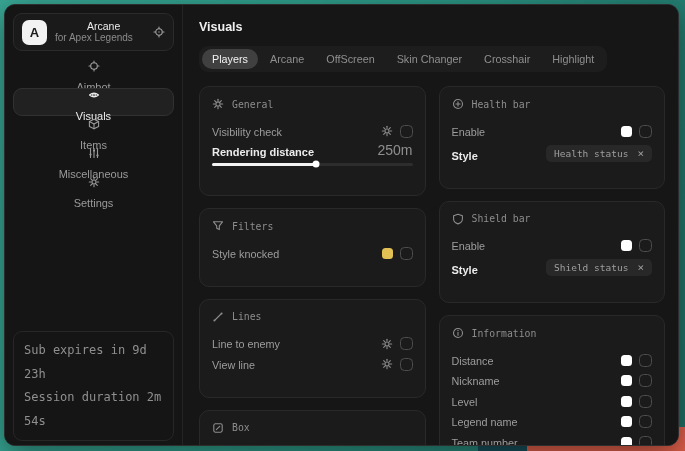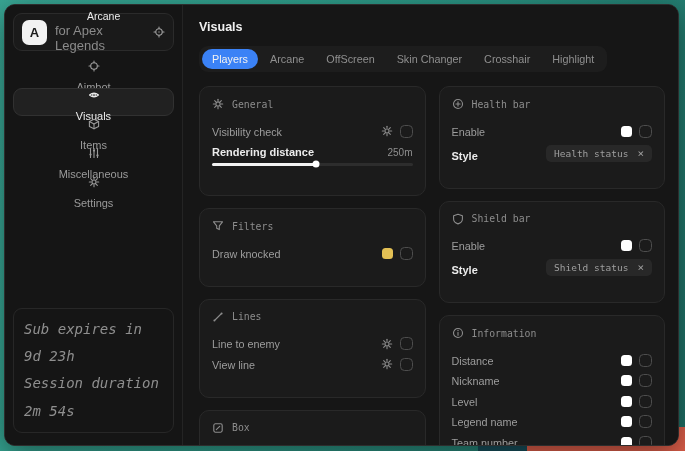--- a/index.html
+++ b/index.html
@@ -22,52 +22,52 @@
 
   
   .sidebar { width:178px; min-width:178px; background:#151515;
     border-right:1px solid #242424; display:flex; flex-direction:column; box-sizing:border-box; }
   .sb-header { margin:8px; height:38px; border:1px solid #2b2b2b; background:#1a1a1a;
     border-radius:9px; display:flex; align-items:center; gap:8px; padding:0 8px; box-sizing:border-box; }
   .logo { width:25px; height:25px; background:#f2f2f2; border-radius:7px; display:flex;
     align-items:center; justify-content:center; font-weight:bold; font-size:13px; color:#1a1a1a; }
   .sb-titles { flex:1; line-height:1.2; }
   .sb-name { font-size:10.5px; font-weight:normal; color:#ececec;margin-left:32px; }
-  .sb-sub { font-size:13px; color:#8b8b8b; }
+  .sb-sub { font-size:10px; color:#8b8b8b; }
   .sb-target { color:#9f9f9f; display:flex; cursor:pointer; }
   .sb-cat { font-size:9.5px; color:#6e6e6e; margin:8px 14px 5px; }
   .nav { padding:0 8px; display:flex; flex-direction:column; gap:1px; }
   .nav-item { display:flex; align-items:center; gap:9px; height:26px; padding:0 10px;
     border-radius:9px; color:#9a9a9a; font-size:11px; border:1px solid transparent; cursor:pointer;flex-direction:column; }
   .nav-item.active { background:#212121; border-color:#313131; color:#ededed; }
   .nav-icon { display:flex; }
-  .sb-footer { margin:auto 8px 12px; border:1px solid #272727; border-radius:9px;
-    padding:7px 10px; font-family:"DejaVu Sans Mono", monospace; font-size:14px;
-    color:#8f8f8f; line-height:1.95;font-style:italic; }
+  .sb-footer { margin:auto 8px 4px; border:1px solid #272727; border-radius:9px;
+    padding:7px 10px; font-family:"DejaVu Sans Mono", monospace; font-size:12px;
+    color:#8f8f8f; line-height:1.95; }
 
   
   .main { flex:1; padding:13px 13px 0 16px; box-sizing:border-box; display:flex;
     flex-direction:column; overflow:hidden; background:#161616; }
   .main-title { font-size:12.5px; font-weight:bold; color:#f0f0f0; margin:2px 0 12px; }
   .tabs { display:flex; align-self:flex-start; background:#1d1d1d; border-radius:9px;
     padding:3px; gap:2px; margin-bottom:14px; }
   .tab { font-size:10.8px; color:#8f8f8f; padding:4px 10px; border-radius:999px;
     cursor:pointer; white-space:nowrap; }
-  .tab.active { background:#3b82f6; color:#f2f2f2; }
+  .tab.active { background:#404040; color:#f2f2f2; }
 
   .cols { display:flex; gap:13px; align-items:flex-start; }
   .col { flex:1; display:flex; flex-direction:column; gap:12px; min-width:0; }
   .card { background:#1b1b1b; border:1px solid #292929; border-radius:10px; padding:8px 12px 26px; }
   .card-head { display:flex; align-items:center; gap:8px; color:#8d8d8d;
     font-family:"DejaVu Sans Mono", monospace; font-size:9.8px; margin:3px 0 7px; }
   .card-head .nav-icon { color:#8d8d8d; }
   .row { display:flex; align-items:flex-end; justify-content:space-between; height:20.5px; }
   .row-label { font-size:10.8px; color:#9d9d9d; }
   .row-label.bright { color:#ececec; font-weight:bold; font-size:11px; }
-  .row-value { font-size:10px; color:#8f8f8f; }
+  .row-value { font-size:14px; color:#8f8f8f; }
   .row-right { display:flex; align-items:center; gap:7px; }
   .swatch { width:11px; height:11px; border-radius:3.5px; cursor:pointer; }
   .checkbox { width:13px; height:13px; border:1.4px solid #4d4d4d; border-radius:4.5px;
     box-sizing:border-box; cursor:pointer; background:transparent; }
   .row-gear { color:#8a8a8a; display:flex; cursor:pointer; }
   .chip { display:flex; align-items:center; gap:9px; background:#282828; border-radius:5px;
     padding:3px 8px; font-family:"DejaVu Sans Mono", monospace; font-size:9.5px;
     color:#9f9f9f; cursor:pointer; }
   .chip-x { font-size:11px; line-height:1; color:#9f9f9f; }
   .slider-wrap { padding:1px 0 3px; }
@@ -234,21 +234,21 @@
           <div class="card">
             <div class="card-head">
               <span class="nav-icon">
                 <svg width="12" height="12" viewBox="0 0 12 12" fill="none" stroke="currentColor" stroke-width="1.1" stroke-linecap="round" stroke-linejoin="round">
                   <path d="M1.5 1.8 H10.5 L7.3 5.8 V9.6 L4.7 8.2 V5.8 Z"></path>
                 </svg>
               </span>
               <span>Filters</span>
             </div>
             <div class="row">
-              <span class="row-label">Draw knocked</span>
+              <span class="row-label">Style knocked</span>
               <span class="row-right">
                 <span class="swatch" style="background:#e3c054"></span>
                 <span class="checkbox"></span>
               </span>
             </div>
           </div>
           <div class="card">
             <div class="card-head">
               <span class="nav-icon">
                 <svg width="12" height="12" viewBox="0 0 12 12" fill="none" stroke="currentColor" stroke-width="1.1" stroke-linecap="round" stroke-linejoin="round">

